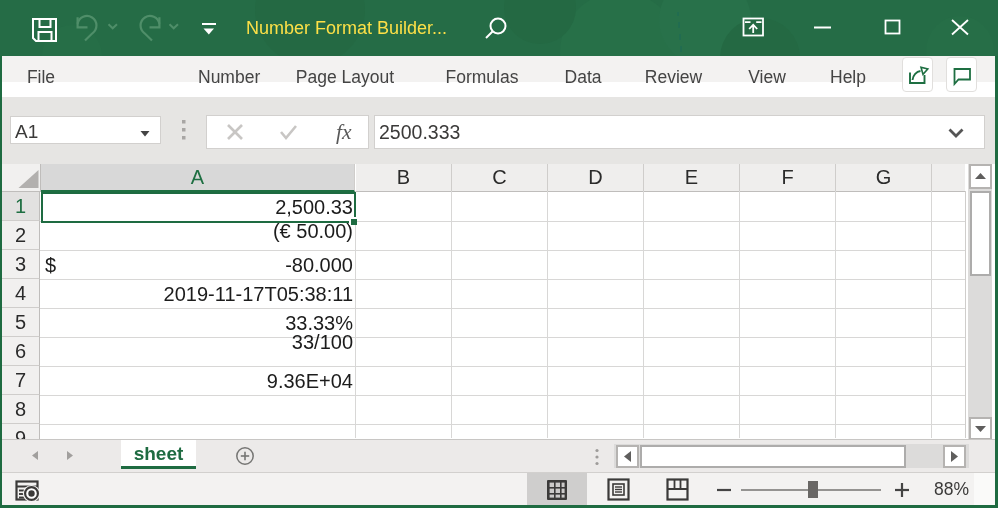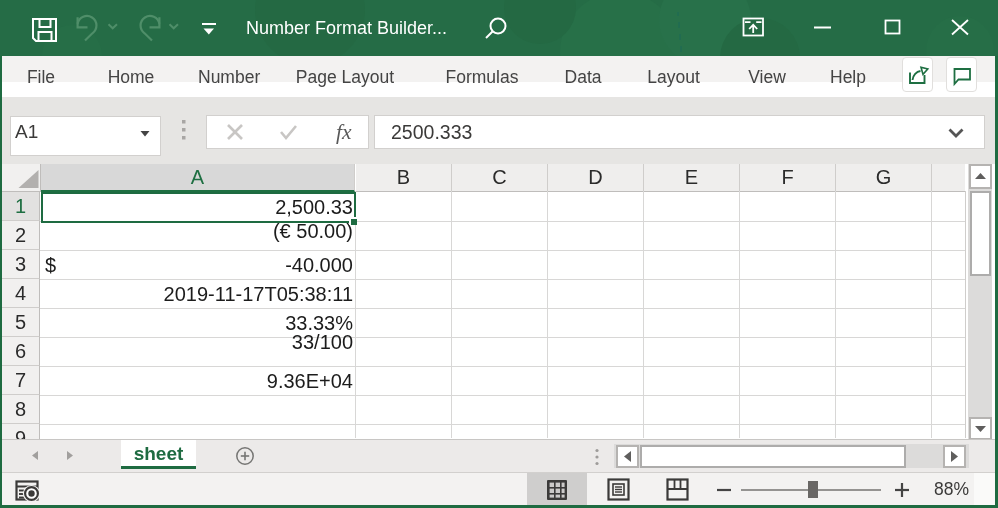--- a/index.html
+++ b/index.html
@@ -2,21 +2,21 @@
 <html><head>
 <meta charset="utf-8">
 <style>
 *{margin:0;padding:0;box-sizing:border-box}
 html,body{width:998px;height:508px;overflow:hidden;font-family:"Liberation Sans",sans-serif}
 #win{position:relative;width:998px;height:508px;background:#fff}
 .abs{position:absolute}
 
 #titlebar{position:absolute;left:0;top:0;width:998px;height:56px;background:#256c46;overflow:hidden}
 #titlebar svg{position:absolute}
-#title-text{position:absolute;left:246px;top:0;height:72px;line-height:57px;color:#ffffff;font-size:18px}
+#title-text{position:absolute;left:246px;top:0;height:72px;line-height:57px;color:#fde047;font-size:18px}
 
 #tabrow{position:absolute;left:0;top:56px;width:998px;height:26px;background:#f3f2f1}
 .tab{position:absolute;top:0;height:41px;line-height:42px;color:#444;font-size:17.5px;text-align:center}
 .ribbtn{position:absolute;top:1px;width:31px;height:35px;background:#fff;border:1px solid #e1dfdd;border-radius:4px}
 
 #formularow{position:absolute;left:2px;top:97px;width:993px;height:67px;background:#e6e5e3}
 .wbox{position:absolute;background:#fff;border:1px solid #d2d0ce}
 
 #grid{position:absolute;left:2px;top:164px;width:993px;height:275px;background:#fff;overflow:hidden}
 .colhdr{position:absolute;top:0;height:28px;background:#efeeed;border-right:1px solid #cfcdcb;border-bottom:1px solid #bfbdbb;color:#2b2b2b;font-size:20px;text-align:center;line-height:27px}
@@ -94,44 +94,43 @@
       <g stroke="#fff" stroke-width="1.8">
         <line x1="952" y1="20" x2="968" y2="34.5"></line>
         <line x1="968" y1="20" x2="952" y2="34.5"></line>
       </g>
     </svg>
     <div id="title-text">Number Format Builder...</div>
   </div>
 
   <div id="tabrow">
     <div class="tab" style="left:24px;width:34px">File</div>
-    <div class="tab" style="left:104px;width:54px">Home</div>
     <div class="tab" style="left:198px;width:52px">Number</div>
     <div class="tab" style="left:291px;width:108px">Page Layout</div>
     <div class="tab" style="left:441px;width:82px">Formulas</div>
     <div class="tab" style="left:561px;width:44px">Data</div>
-    <div class="tab" style="left:642px;width:63px">Layout</div>
+    <div class="tab" style="left:642px;width:63px">Review</div>
     <div class="tab" style="left:745px;width:44px">View</div>
     <div class="tab" style="left:827px;width:42px">Help</div>
     <div class="ribbtn" style="left:902px">
       <svg width="29" height="33" viewBox="0 0 29 33">
         <path d="M7 14.5 v10.5 h14.5 v-8" fill="none" stroke="#1e6f42" stroke-width="1.9"></path>
         <path d="M9.5 22 c0.5 -5 4 -8.5 8 -9" fill="none" stroke="#1e6f42" stroke-width="1.9"></path>
         <path d="M18 9.3 l6.8 1.7 l-4.8 5.4 z" fill="none" stroke="#1e6f42" stroke-width="1.6"></path>
       </svg>
     </div>
     <div class="ribbtn" style="left:946px">
       <svg width="29" height="33" viewBox="0 0 29 33">
         <path d="M7.5 11 h15.5 v10.5 h-11.5 l-4 4.5 v-4.5 z" fill="none" stroke="#1e6f42" stroke-width="1.8"></path>
       </svg>
     </div>
   </div>
 
   <div id="formularow">
-    <div class="wbox" style="left:8px;top:19px;width:151px;height:40px;line-height:30px;font-size:19px;color:#3b3a39;padding-left:4px">A1
+    <div class="wbox" style="left:8px;top:19px;width:151px;height:28px;line-height:30px;font-size:19px;color:#3b3a39;padding-left:4px">A1
       <svg width="12" height="8" style="position:absolute;right:9px;top:13px">
           <path d="M1.5 1 h9 l-4.5 5.5 z" fill="#444"></path>
         </svg>
     </div>
     <svg width="8" height="24" style="position:absolute;left:178px;top:23px">
       <g fill="#a8a6a4">
           <rect x="2" y="0" width="3.5" height="3.5"></rect>
           <rect x="2" y="8" width="3.5" height="3.5"></rect>
           <rect x="2" y="16" width="3.5" height="3.5"></rect>
         </g>
@@ -139,21 +138,21 @@
     <div class="wbox" style="left:204px;top:18px;width:163px;height:34px">
       <svg width="161" height="32">
         <g stroke="#c8c6c4" stroke-width="2.6" fill="none">
           <line x1="21" y1="9" x2="35" y2="23"></line>
             <line x1="35" y1="9" x2="21" y2="23"></line>
           <path d="M74 16 l5 6 l10 -12"></path>
         </g>
         <text x="129" y="22.5" font-family="Liberation Serif,serif" font-style="italic" font-size="21.5" fill="#595959">fx</text>
       </svg>
     </div>
-    <div class="wbox" style="left:372px;top:18px;width:611px;height:34px;line-height:33px;font-size:19.5px;color:#3b3a39;padding-left:16px">2500.333
+    <div class="wbox" style="left:372px;top:18px;width:611px;height:34px;line-height:33px;font-size:19.5px;color:#3b3a39;padding-left:4px">2500.333
       <svg width="16" height="11" style="position:absolute;right:20px;top:12px">
           <path d="M1.5 1.5 l6.5 6.5 l6.5 -6.5" fill="none" stroke="#555" stroke-width="2.8"></path>
         </svg>
     </div>
   </div>
 
   <div id="grid">
 
     <div class="abs" style="left:0;top:0;width:39px;height:28px;background:#f1f0ef;border-right:1px solid #bfbdbb;border-bottom:1px solid #bfbdbb">
       <svg width="39" height="28">
@@ -193,21 +192,21 @@
     <div class="gl-h" style="top:86px;width:925px"></div>
     <div class="gl-h" style="top:115px;width:925px"></div>
     <div class="gl-h" style="top:144px;width:925px"></div>
     <div class="gl-h" style="top:173px;width:925px"></div>
     <div class="gl-h" style="top:202px;width:925px"></div>
     <div class="gl-h" style="top:231px;width:925px"></div>
     <div class="gl-h" style="top:260px;width:925px"></div>
 
     <div class="cellval" style="left:43px;top:30px;width:308px;height:21px;line-height:26px">2,500.33</div>
     <div class="cellval" style="left:43px;top:54px;width:308px;height:27px;line-height:26px">(€ 50.00)</div>
-    <div class="cellval" style="left:43px;top:88px;width:308px;height:27px;line-height:26px">-40.000</div>
+    <div class="cellval" style="left:43px;top:88px;width:308px;height:27px;line-height:26px">-80.000</div>
     <div class="cellval" style="left:43px;top:88px;width:20px;height:27px;line-height:26px;text-align:left">$</div>
     <div class="cellval" style="left:43px;top:117px;width:308px;height:27px;line-height:26px">2019-11-17T05:38:11</div>
     <div class="cellval" style="left:43px;top:146px;width:308px;height:27px;line-height:26px">33.33%</div>
     <div class="cellval" style="left:43px;top:165px;width:308px;height:27px;line-height:26px">33/100</div>
     <div class="cellval" style="left:43px;top:204px;width:308px;height:27px;line-height:26px">9.36E+04</div>
 
     <div class="abs" style="left:39px;top:27.5px;width:315px;height:31px;border:2.5px solid #1e6b41"></div>
     <div class="abs" style="left:347px;top:53px;width:8px;height:8px;background:#fff"></div>
     <div class="abs" style="left:348.5px;top:54.5px;width:6px;height:6px;background:#1e6b41"></div>
 

